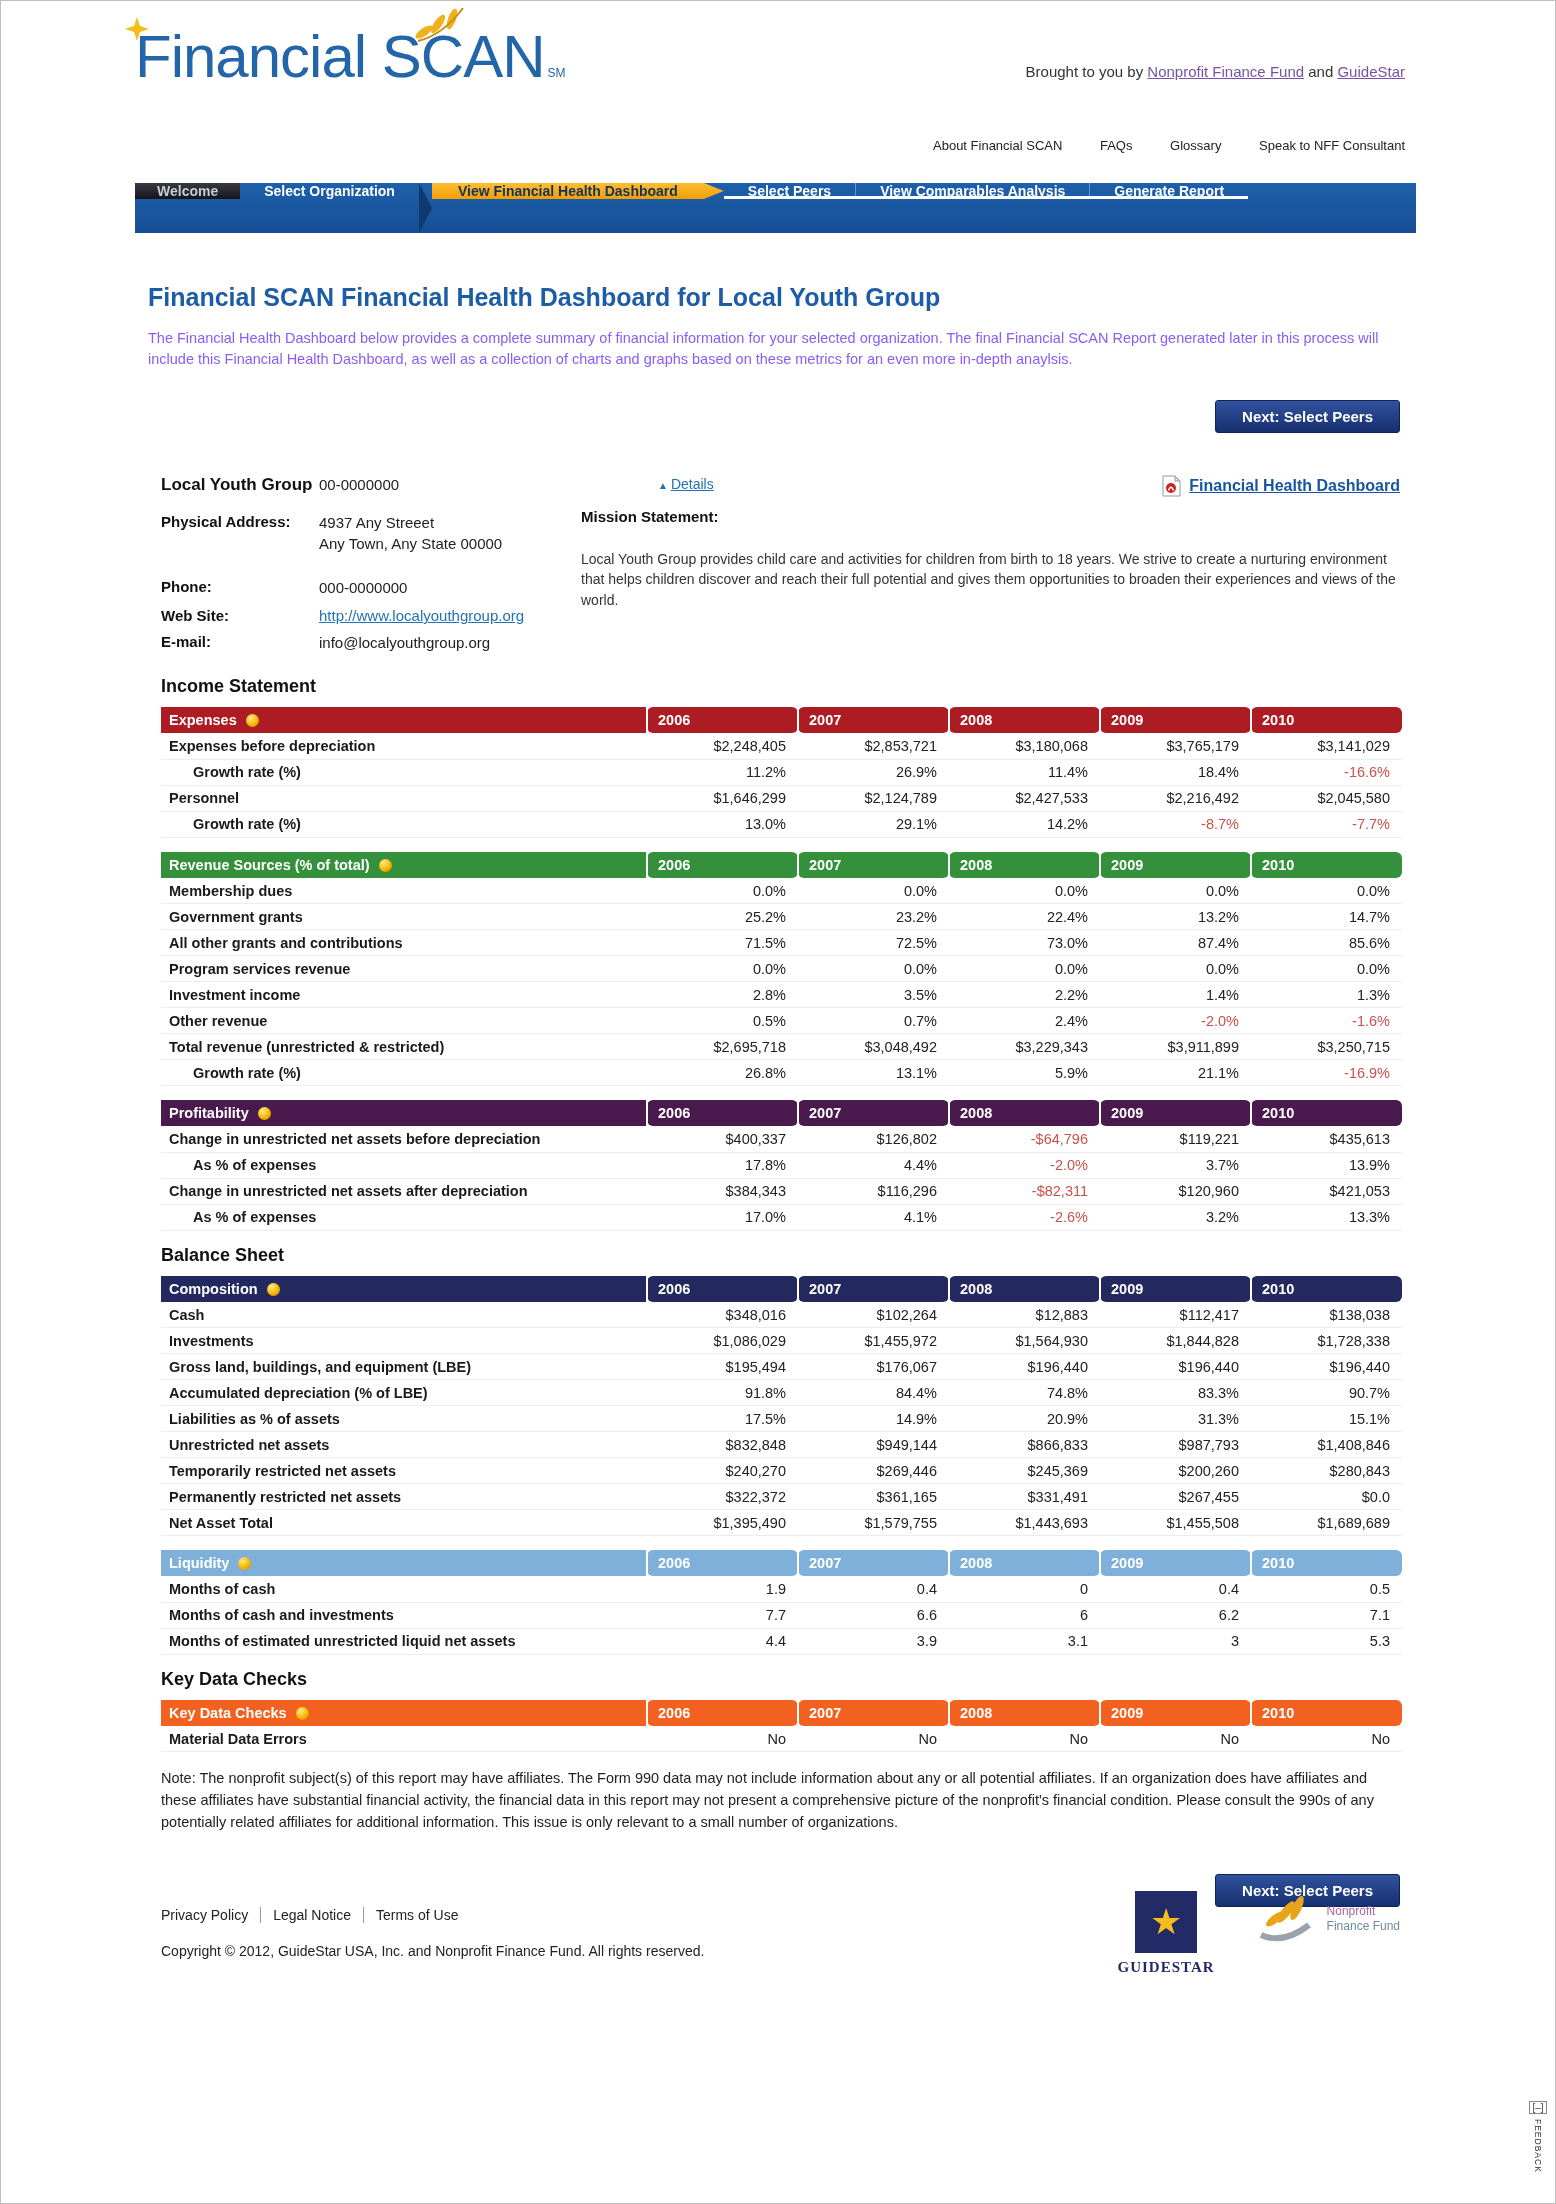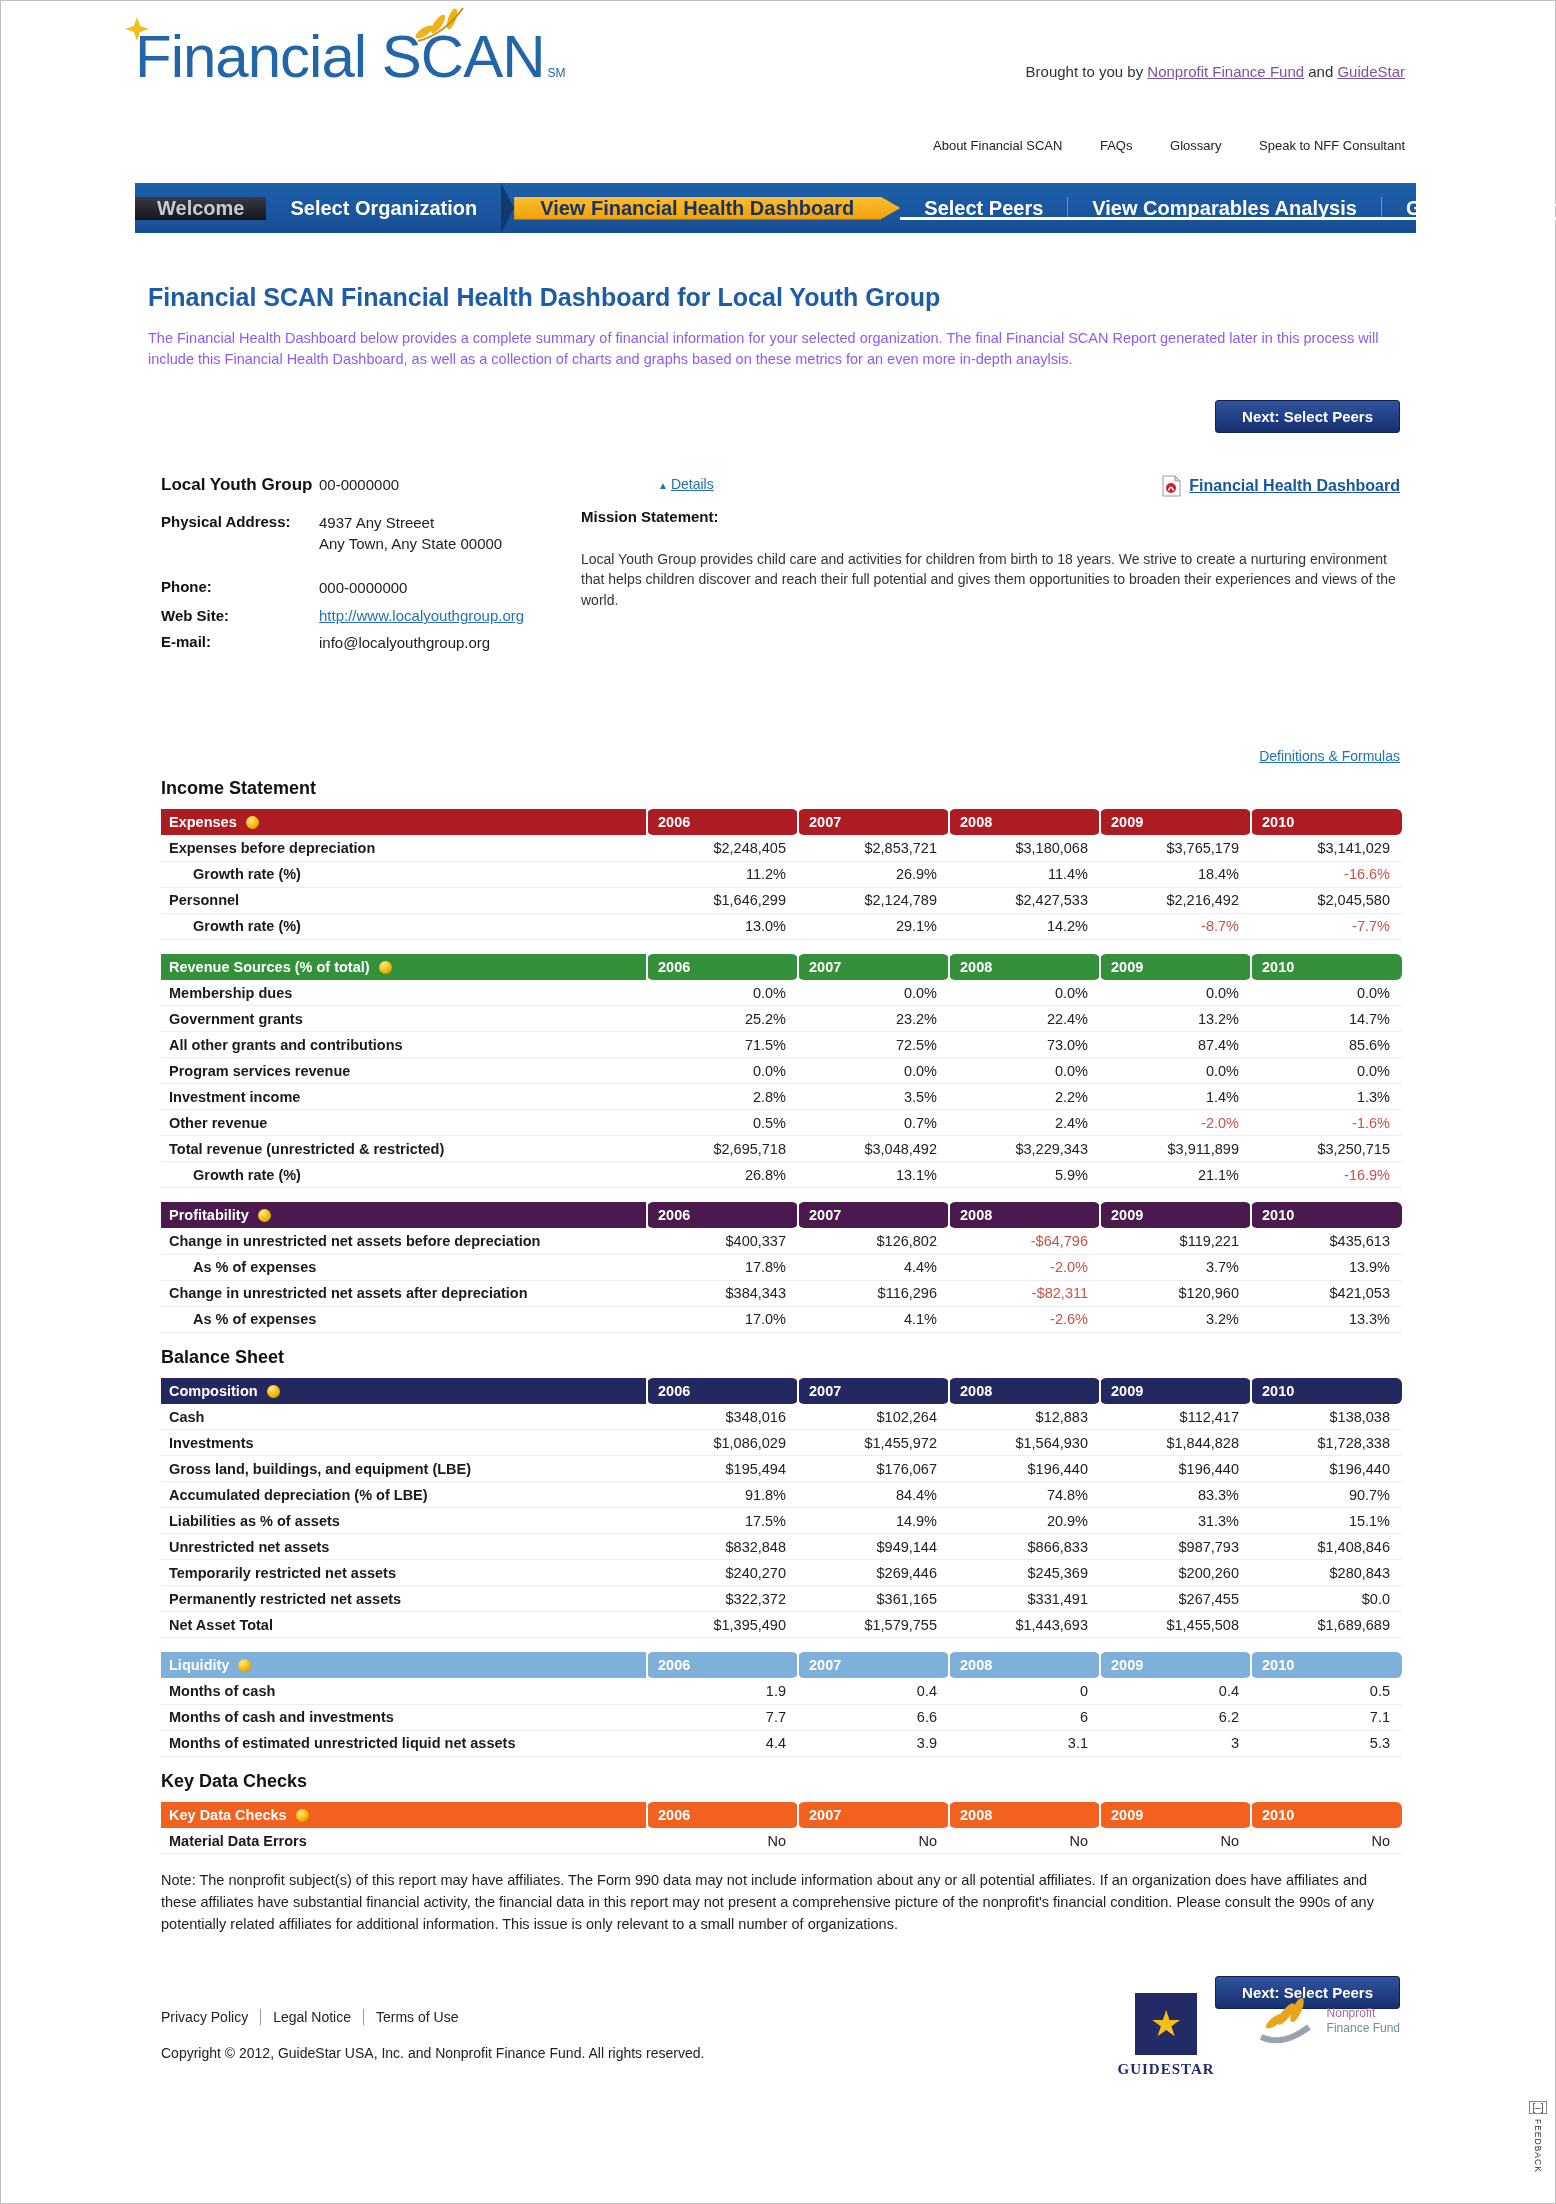--- a/index.html
+++ b/index.html
@@ -15,22 +15,22 @@
   .logo-sm { font-size:12px; color:#2365A9; vertical-align:baseline; margin-left:3px; }
   .logo-star { position:absolute; left:-10px; top:-8px; }
   .logo-wheat { position:absolute; left:278px; top:-20px; }
   .brought { position:absolute; top:62px; right:150px; font-size:15px; color:#333; }
   .brought a { color:#7A52A3; text-decoration:underline; }
 
   .utility { text-align:right; margin:50px 150px 0 0; font-size:13px; color:#222; }
   .utility a { color:#222; text-decoration:none; margin-left:34px; }
 
   
-  .nav { margin:30px 139px 0 134px; height:50px; display:flex; align-items:center;
-         background:linear-gradient(#1E60AB,#174E95); font-size:20px; font-weight:bold; color:#fff; }
+  .nav { margin:30px 139px 0 134px; height:50px; display:flex; align-items:flex-start;
+         background:linear-gradient(#1E60AB,#174E95); font-size:14px; font-weight:bold; color:#fff; }
   .tab { display:flex; align-items:center; padding:0 24px; cursor:pointer; white-space:nowrap; }
   .tab-welcome { background:linear-gradient(#3A3A44,#14141C); color:#C7CBD6; padding:0 22px; }
   .chev { width:0; height:0; align-self:center; border-top:25px solid transparent;
           border-bottom:25px solid transparent; border-left:13px solid #0E3A70; }
   .tab-active { background:linear-gradient(#FFBE33,#F09E05); color:#16335E;
                 clip-path:polygon(0 0, calc(100% - 20px) 0, 100% 50%, calc(100% - 20px) 100%, 0 100%);
                 padding:0 46px 0 26px; }
   .nav-right { display:flex; box-shadow:inset 0 -3px 0 #ffffff; }
   .nav-right .tab + .tab { border-left:1px solid rgba(255,255,255,0.35); }
   .nav-fill { flex:1; }
@@ -202,23 +202,20 @@
             <path d="M1 1 h12 l5 5 v15 h-17 z" fill="#ffffff" stroke="#999999"></path>
             <path d="M13 1 l5 5 h-5 z" fill="#dddddd" stroke="#999999"></path>
             <circle cx="9" cy="13" r="5" fill="#CC2222"></circle>
             <path d="M6.5 15.5 Q9 9 11.5 15.5" stroke="#ffffff" stroke-width="1.5" fill="none"></path>
           </svg>
           <span>Financial Health Dashboard</span>
         </a>
       </div>
     </div>
 
-    <div class="defs-row">
-      <a href="#">Definitions &amp; Formulas</a>
-    </div>
 
     <div>
         <h2 class="section-title">Income Statement</h2>
         <table class="data-table">
           <thead>
             <tr>
               <th class="th-label" style="background: rgb(174, 28, 35);"><span>Expenses</span><span class="info-icon"></span></th>
               <th class="th-year" style="background: rgb(174, 28, 35);">2006</th>
               <th class="th-year" style="background: rgb(174, 28, 35);">2007</th>
               <th class="th-year" style="background: rgb(174, 28, 35);">2008</th>

